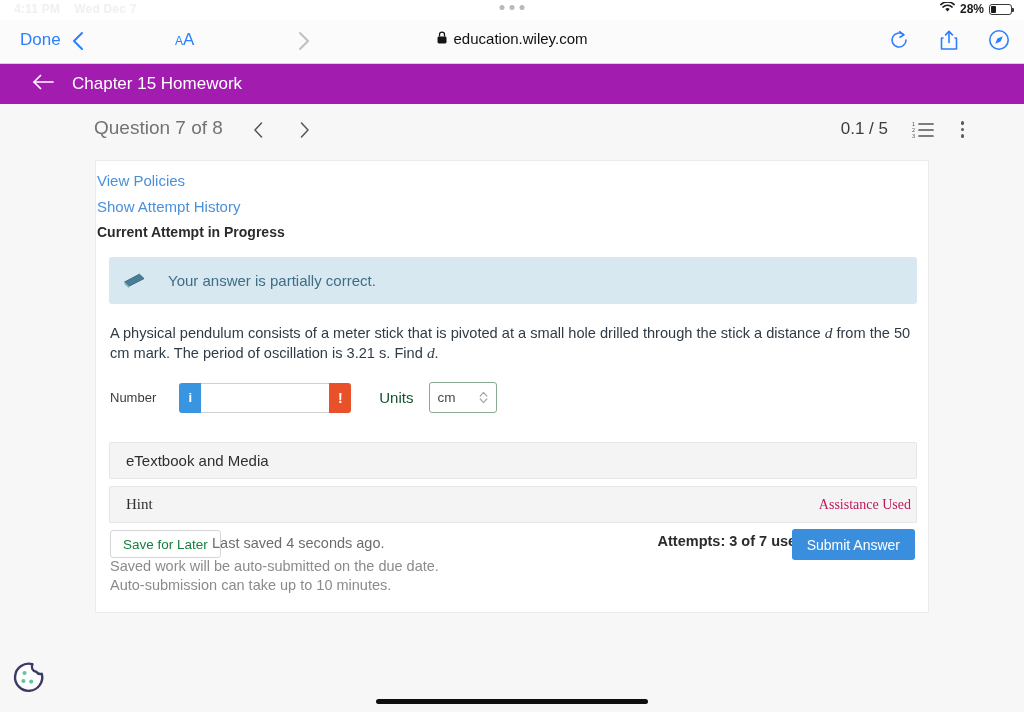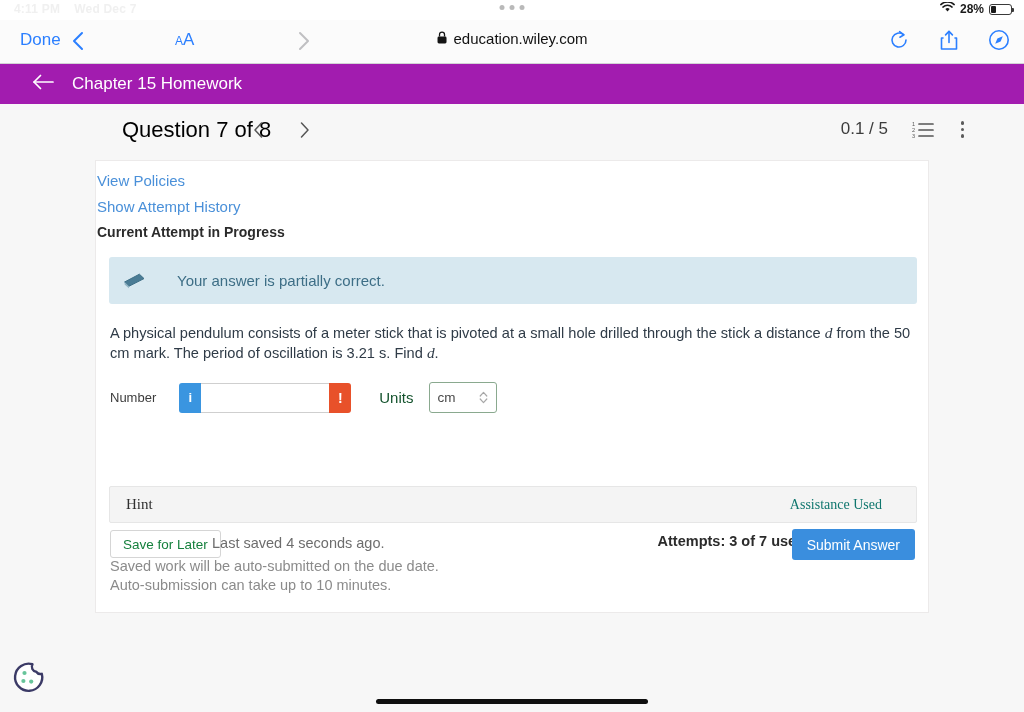--- a/index.html
+++ b/index.html
@@ -74,21 +74,21 @@
     background: #a21caf; display: flex; align-items: center; gap: 18px; padding-left: 32px;
   }
   .apphdr .title { color: #fff; font-size: 17px; }
   .back-arrow { cursor: pointer; display: block; }
 
   
   .qbar {
     position: absolute; top: 104px; left: 0; width: 1024px; height: 52px;
     background: #f7f7f7;
   }
-  .qbar .qtitle { position: absolute; left: 94px; top: 13px; font-size: 22px; color: #000000; margin-left: 28px; }
+  .qbar .qtitle { position: absolute; left: 94px; top: 13px; font-size: 19px; color: #737373; }
   .qnav { position: absolute; top: 14px; width: 24px; height: 24px; cursor: pointer; }
   .qnav.prev { left: 247px; } .qnav.next { left: 292px; }
   .score { position: absolute; right: 136px; top: 15px; font-size: 17px; color: #3c3c3c; }
   .listicon { position: absolute; right: 90px; top: 17px; cursor: pointer; }
   .kebab { position: absolute; right: 54px; top: 15px; cursor: pointer; display: flex;
            flex-direction: column; gap: 3px; align-items: center; padding: 2px 6px; }
   .kebab i { width: 3.5px; height: 3.5px; border-radius: 50%; background: #5b5b5b; display: block; }
 
   
   .card {
@@ -103,21 +103,21 @@
   .lnk2 { position: absolute; left: 1px; top: 37px; }
   .attempt-status {
     position: absolute; left: 1px; top: 63px; font-size: 14px; font-weight: bold; color: #2b2b2b;
   }
 
   .alert {
     position: absolute; left: 13px; top: 96px; width: 808px; height: 47px;
     background: #d7e8f0; border-radius: 3px; display: flex; align-items: center;
   }
   .alert .ico { margin-left: 13px; width: 26px; display: flex; justify-content: center; }
-  .alert .msg { margin-left: 29px; font-size: 15px; color: #3d6e86; }
+  .alert .msg { margin-left: 20px; font-size: 15px; color: #3d6e86; }
 
   .qtext {
     position: absolute; left: 14px; top: 162px; width: 805px;
     font-size: 14.6px; line-height: 20px; color: #2f3b47;
   }
   .qtext i { font-family: "Liberation Serif", serif; font-style: italic; font-size: 15.4px; }
 
   
   .ansrow { position: absolute; left: 14px; top: 221px; display: flex; align-items: center; }
   .ansrow .lbl { font-size: 13px; color: #3c3c3c; }
@@ -146,21 +146,21 @@
   .unitsel .val { font-size: 13.5px; color: #4a4a4a; }
   .unitsel .stepper { position: absolute; right: 7px; top: 7px; }
 
   
   .panel {
     position: absolute; left: 13px; width: 808px; height: 37px;
     background: #f4f4f4; border: 1px solid #e6e6e6; border-radius: 2px;
     display: flex; align-items: center; cursor: pointer;
   }
   .panel .ptitle { margin-left: 16px; font-size: 15px; color: #2f2f2f; }
-  .panel .pright { margin-left: auto; margin-right: 34px; font-size: 14px; color: #0f766e; }
+  .panel .pright { margin-left: auto; margin-right: 5px; font-size: 14px; color: #be185d; }
   .p-etext { top: 281px; }
   .p-hint  { top: 325px; font-family: Liberation Serif, serif; }
 
   
   .btn-save {
     position: absolute; left: 14px; top: 369px; height: 28px; padding: 0 12px;
     background: #fff; border: 1px solid #d5d5d5; border-radius: 3px;
     font-size: 13.5px; color: #15803d; cursor: pointer;
     font-family: "Liberation Sans", sans-serif;
     text-align: right;
@@ -341,20 +341,24 @@
         <span class="val">cm</span>
         <span class="stepper">
           <svg width="11" height="15" viewBox="0 0 11 15">
             <path d="M2.2 6 L5.5 2.4 L8.8 6" stroke="#a8a8a8" stroke-width="1.2" fill="none" stroke-linecap="round" stroke-linejoin="round"></path>
             <path d="M2.2 9 L5.5 12.6 L8.8 9" stroke="#a8a8a8" stroke-width="1.2" fill="none" stroke-linecap="round" stroke-linejoin="round"></path>
           </svg>
         </span>
       </span>
     </div>
 
+    <div class="panel p-etext">
+      <span class="ptitle">eTextbook and Media</span>
+      <span class="pright"></span>
+    </div>
 
     <div class="panel p-hint">
       <span class="ptitle">Hint</span>
       <span class="pright">Assistance Used</span>
     </div>
 
     <button class="btn-save">Save for Later</button>
     <span class="lastsaved">Last saved 4 seconds ago.</span>
     <span class="attempts">Attempts: 3 of 7 used</span>
     <button class="btn-submit">Submit Answer</button>

